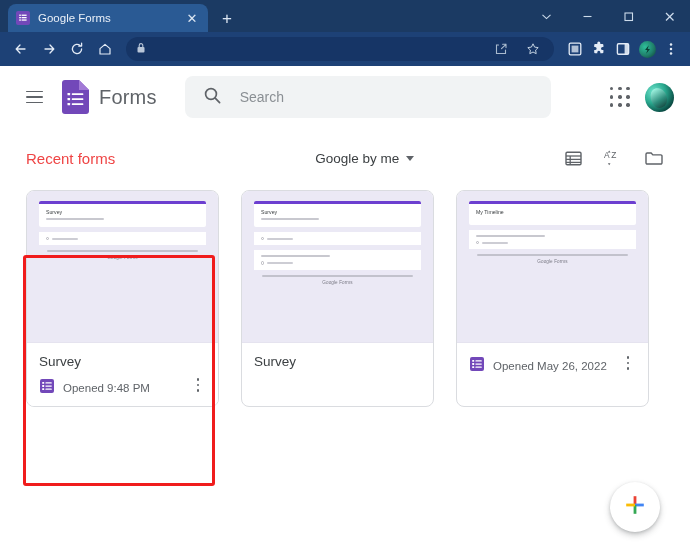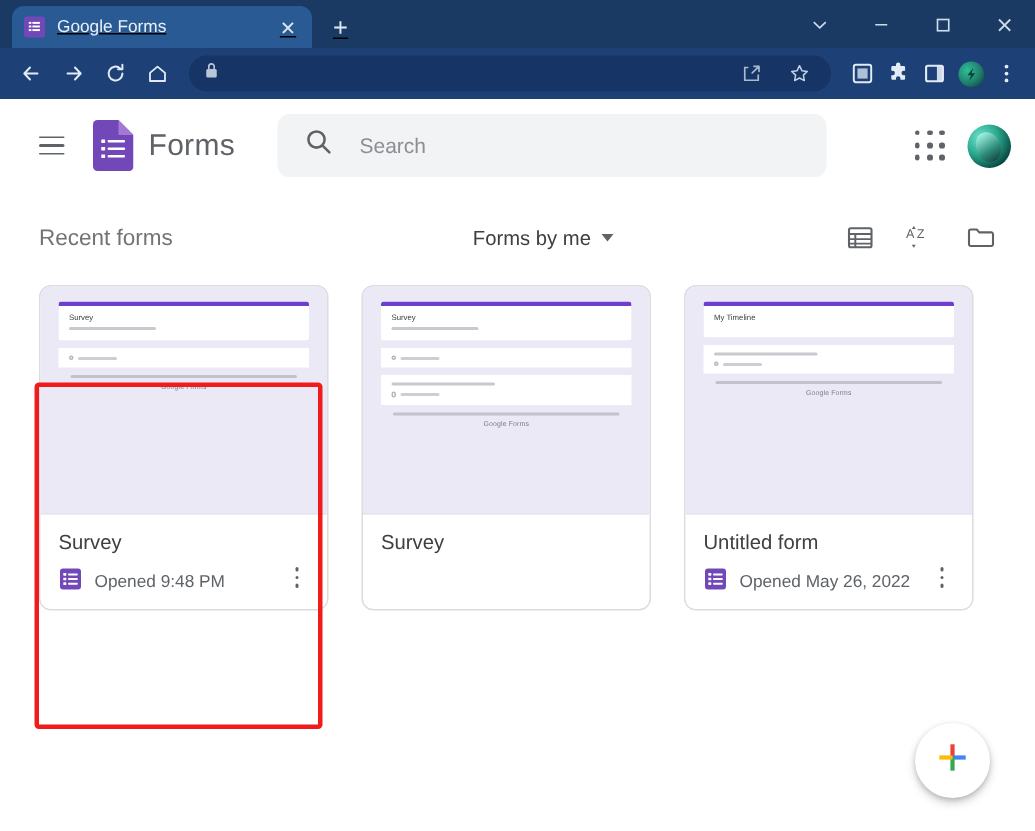--- a/index.html
+++ b/index.html
@@ -6,21 +6,20 @@
   html, body {
     width: 690px; height: 554px;
     font-family: "Liberation Sans", sans-serif;
     background: #1b3a63;
     overflow: hidden;
   }
   #app {
     width: 690px; height: 554px;
     position: relative;
     background: #1b3a63;
-    text-decoration: underline;
   }
 
   
   .titlebar {
     height: 32px;
     background: #1b3a63;
     display: flex;
     align-items: flex-end;
     position: relative;
   }
@@ -221,21 +220,21 @@
   
   .sectionbar {
     height: 44px;
     display: flex;
     align-items: center;
     padding: 0 26px;
     margin-top: 8px;
   }
   .section-title {
     font-size: 15px;
-    color: #737373;
+    color: #ef4444;
   }
   .owner-filter {
     margin-left: 200px;
     display: flex;
     align-items: center;
     gap: 7px;
     font-size: 13.5px;
     color: #3c4043;
   }
   .caret {
@@ -549,21 +548,21 @@
             <i></i>
             <i></i>
         </div>
         <div class="avatar"></div>
       </div>
     </div>
 
     <div class="sectionbar">
       <div class="section-title">Recent forms</div>
       <div class="owner-filter">
-        <span>Forms by me</span>
+        <span>Google by me</span>
         <span class="caret"></span>
       </div>
       <div class="section-actions">
         <span class="sicon">
           <svg width="19" height="19" viewBox="0 0 19 19">
             <rect x="2" y="3.2" width="15" height="12.6" rx="1.2" stroke="currentColor" stroke-width="1.4" fill="none"></rect>
             <line x1="2" y1="7" x2="17" y2="7" stroke="currentColor" stroke-width="1.3"></line>
             <line x1="2" y1="10.4" x2="17" y2="10.4" stroke="currentColor" stroke-width="1.3"></line>
             <line x1="2" y1="13.4" x2="17" y2="13.4" stroke="currentColor" stroke-width="1.3"></line>
             <line x1="6.2" y1="7" x2="6.2" y2="15.8" stroke="currentColor" stroke-width="1.3"></line>
@@ -676,21 +675,20 @@
               <span class="mini-radio"></span>
               <span class="mini-optline"></span>
             </div>
           </div>
           <div class="mini-legal">
             <div class="l1"></div>
             <div class="mini-google">Google Forms</div>
           </div>
         </div>
         <div class="meta">
-          <div class="card-title">Untitled form</div>
           <div class="meta-row">
             <span class="meta-icon">
               <svg width="16" height="16" viewBox="0 0 16 16">
                 <rect x="1" y="1" width="14" height="14" rx="2" fill="#7248b9"></rect>
                 <g fill="#fff">
                   <rect x="3.2" y="4" width="2" height="1.8" rx=".3"></rect>
                   <rect x="6.4" y="4.3" width="6.4" height="1.3" rx=".4"></rect>
                   <rect x="3.2" y="7.1" width="2" height="1.8" rx=".3"></rect>
                   <rect x="6.4" y="7.4" width="6.4" height="1.3" rx=".4"></rect>
                   <rect x="3.2" y="10.2" width="2" height="1.8" rx=".3"></rect>

